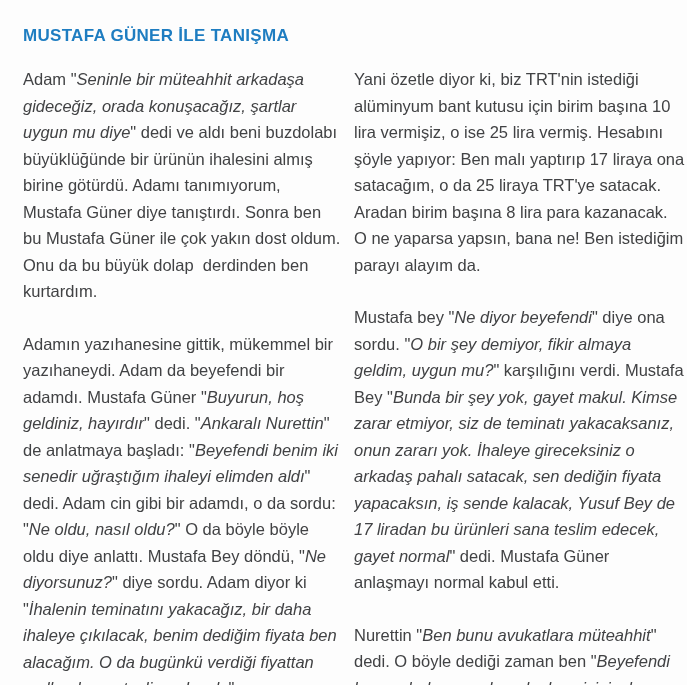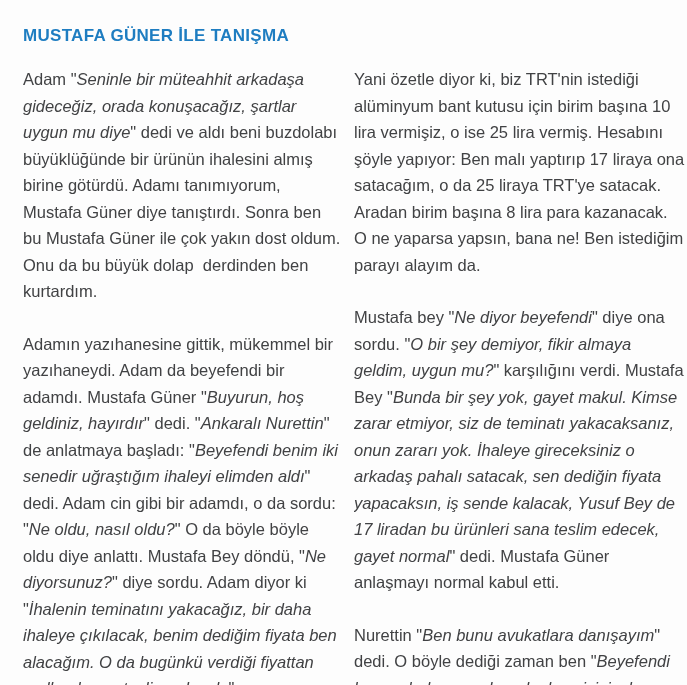--- a/index.html
+++ b/index.html
@@ -50,16 +50,16 @@
 <div class="page">
   <h1 class="page-title">MUSTAFA GÜNER İLE TANIŞMA</h1>
   <div class="cols">
     <div class="col col-left">
         <p><span>Adam "</span><i>Seninle bir müteahhit arkadaşa gideceğiz, orada konuşacağız, şartlar uygun mu diye</i><span>" dedi ve aldı beni buzdolabı büyüklüğünde bir ürünün ihalesini almış birine götürdü. Adamı tanımıyorum, Mustafa Güner diye tanıştırdı. Sonra ben bu Mustafa Güner ile çok yakın dost oldum. Onu da bu büyük dolap  derdinden ben kurtardım.</span></p>
         <p><span>Adamın yazıhanesine gittik, mükemmel bir yazıhaneydi. Adam da beyefendi bir adamdı. Mustafa Güner "</span><i>Buyurun, hoş geldiniz, hayırdır</i><span>" dedi. "</span><i>Ankaralı Nurettin</i><span>" de anlatmaya başladı: "</span><i>Beyefendi benim iki senedir uğraştığım ihaleyi elimden aldı</i><span>" dedi. Adam cin gibi bir adamdı, o da sordu: "</span><i>Ne oldu, nasıl oldu?</i><span>" O da böyle böyle oldu diye anlattı. Mustafa Bey döndü, "</span><i>Ne diyorsunuz?</i><span>" diye sordu. Adam diyor ki "</span><i>İhalenin teminatını yakacağız, bir daha ihaleye çıkılacak, benim dediğim fiyata ben alacağım. O da bugünkü verdiği fiyattan malları bana  teslim edecek.</i><span>"</span></p>
       </div>
     <div class="col col-right">
         <p><span>Yani özetle diyor ki, biz TRT'nin istediği alüminyum bant kutusu için birim başına 10 lira vermişiz, o ise 25 lira vermiş. Hesabını şöyle yapıyor: Ben malı yaptırıp 17 liraya ona satacağım, o da 25 liraya TRT'ye satacak. Aradan birim başına 8 lira para kazanacak. O ne yaparsa yapsın, bana ne! Ben istediğim parayı alayım da.</span></p>
         <p><span>Mustafa bey "</span><i>Ne diyor beyefendi</i><span>" diye ona sordu. "</span><i>O bir şey demiyor, fikir almaya geldim, uygun mu?</i><span>" karşılığını verdi. Mustafa Bey "</span><i>Bunda bir şey yok, gayet makul. Kimse zarar etmiyor, siz de teminatı yakacaksanız, onun zararı yok. İhaleye gireceksiniz o arkadaş pahalı satacak, sen dediğin fiyata yapacaksın, iş sende kalacak, Yusuf Bey de 17 liradan bu ürünleri sana teslim edecek, gayet normal</i><span>" dedi. Mustafa Güner anlaşmayı normal kabul etti.</span></p>
-        <p><span>Nurettin "</span><i>Ben bunu avukatlara danışayım</i><span>" dedi. O böyle dediği zaman ben "</span><i>Beyefendi kusura bakmayın, hayırlı olsun işiniz, ben senin</i></p>
+        <p><span>Nurettin "</span><i>Ben bunu avukatlara müteahhit</i><span>" dedi. O böyle dediği zaman ben "</span><i>Beyefendi kusura bakmayın, hayırlı olsun işiniz, ben senin</i></p>
       </div>
   </div>
 </div>
 
 </body></html>

